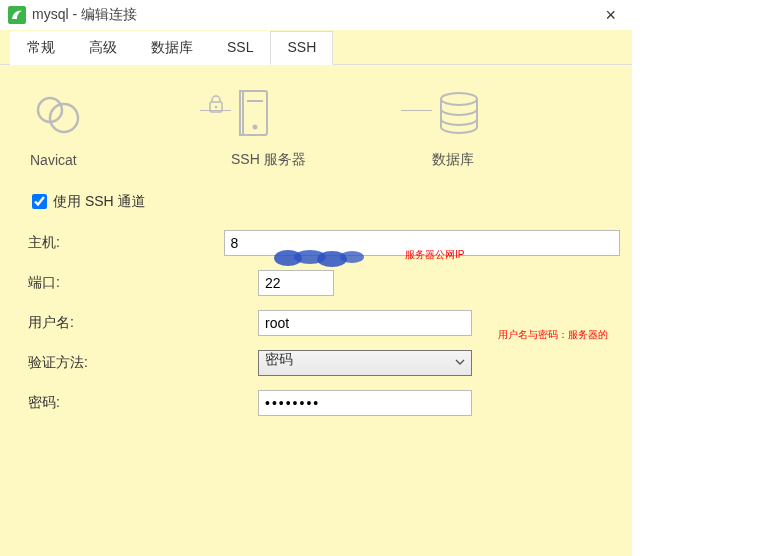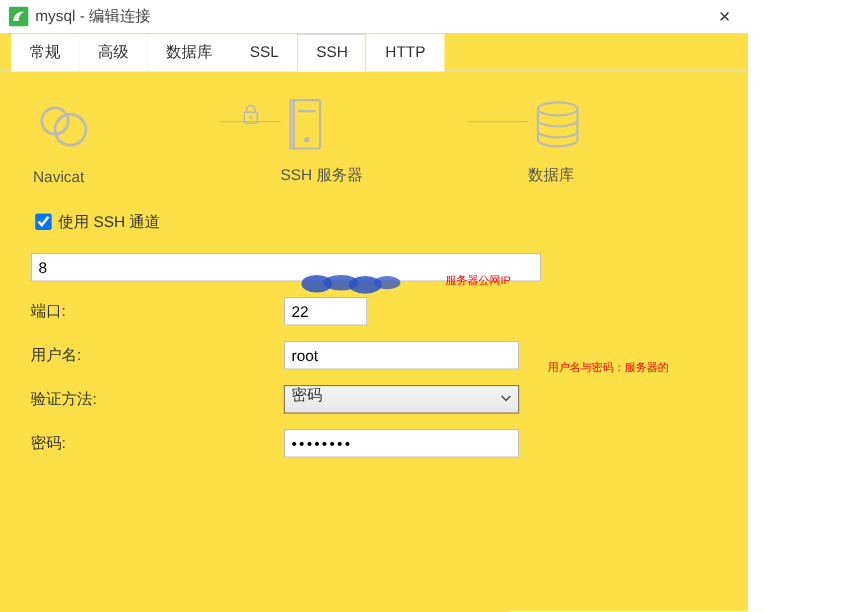--- a/index.html
+++ b/index.html
@@ -1,16 +1,16 @@
 <!DOCTYPE html>
 <html><head>
 <meta charset="utf-8">
 <style>
   html,body{margin:0;padding:0;font-family:"Microsoft YaHei","Segoe UI",sans-serif;font-size:14px;color:#333;background:#fff}
-  .window{width:680px;height:556px;box-sizing:border-box;position:relative;background:#fde047}
+  .window{width:632px;height:556px;box-sizing:border-box;position:relative;background:#fef9c3}
   .titlebar{height:30px;display:flex;align-items:center;padding:0 8px;background:#fff}
   .app-icon{width:18px;height:18px;margin-right:6px}
   .title-text{flex:0 0 auto;color:#444}
   .title-spacer{flex:1}
   .close-btn{font-size:18px;line-height:18px;padding:0 8px;color:#333;font-family:Arial,sans-serif}
   .tabs{display:flex;align-items:stretch;height:34px;border-bottom:1px solid #ddd;padding-left:10px}
   .tab{padding:7px 16px 6px 16px;color:#333;border:1px solid transparent;border-bottom:none;position:relative;top:1px;background:#fff;cursor:default}
   .tab.active{border-color:#ddd;border-bottom:1px solid #fff;}
   .diagram{display:flex;align-items:center;justify-content:center;gap:0;padding:22px 30px 8px 30px}
   .node{display:flex;flex-direction:column;align-items:flex-start;width:170px}
@@ -54,21 +54,20 @@
     <span class="title-spacer"></span>
     <span class="close-btn">×</span>
   </div>
 
   <div class="tabs">
     <div class="tab"><span>常规</span></div>
     <div class="tab"><span>高级</span></div>
     <div class="tab"><span>数据库</span></div>
     <div class="tab"><span>SSL</span></div>
     <div class="tab active"><span>SSH</span></div>
-    <div class="tab"><span>HTTP</span></div>
   </div>
 
   <div class="diagram">
     <div class="node">
       <svg width="54" height="54" viewBox="0 0 54 54">
         <circle cx="20" cy="22" r="12" stroke="#bbb" stroke-width="2.5" fill="none"></circle>
         <circle cx="34" cy="30" r="14" stroke="#bbb" stroke-width="2.5" fill="none"></circle>
       </svg>
       <div class="node-label">Navicat</div>
     </div>
@@ -105,20 +104,21 @@
     </div>
   </div>
 
   <div class="form">
     <div class="checkbox-row">
       <input type="checkbox" checked="" style="">
       <span>使用 SSH 通道</span>
     </div>
 
     <div class="row">
+      <div class="label">主机:</div>
       <input type="text" class="host-input" value="8" style="">
     </div>
 
     <div class="row">
       <div class="label">端口:</div>
       <input type="text" class="port-input" value="22" style="">
     </div>
 
     <div class="row">
       <div class="label">用户名:</div>

